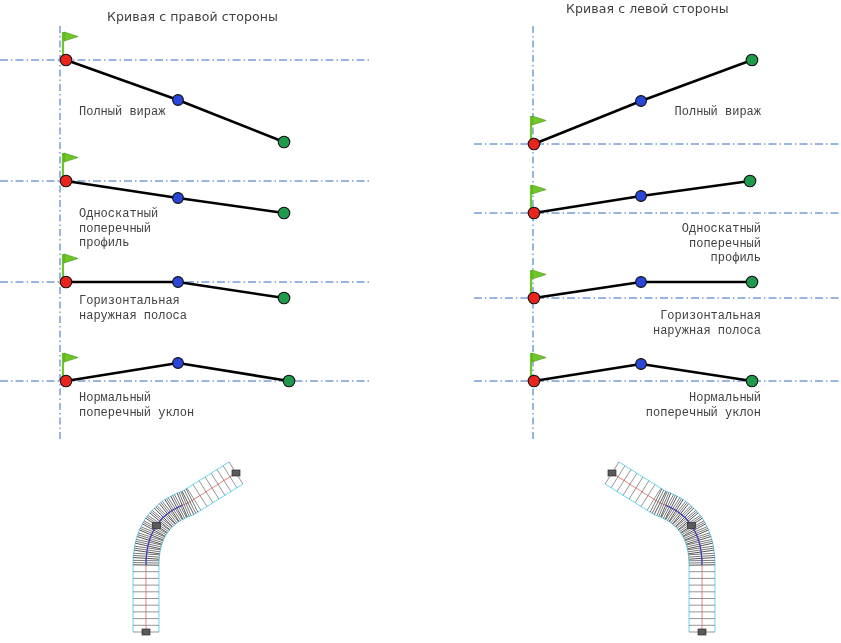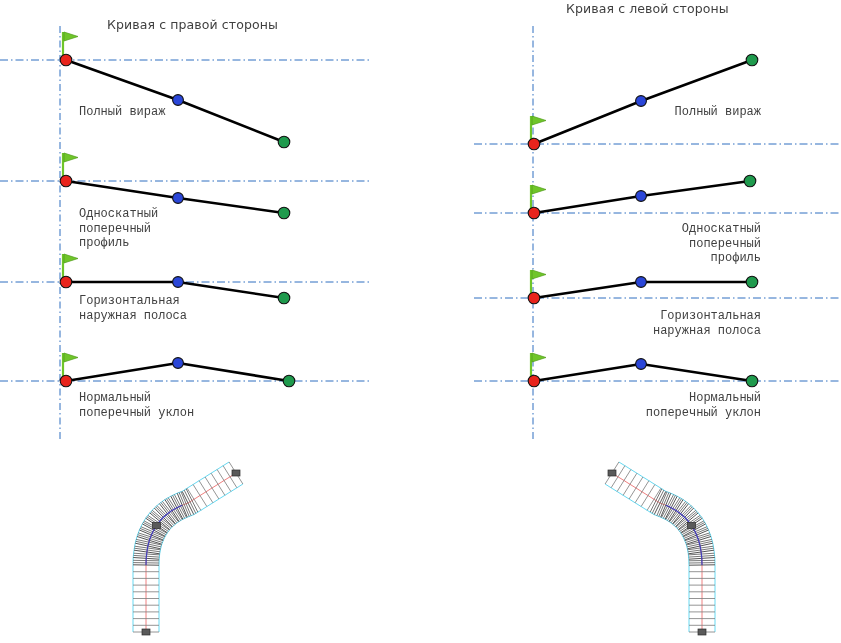--- a/index.html
+++ b/index.html
@@ -254,21 +254,21 @@
         <line x1="702.9" y1="491.5" x2="689.1" y2="469.5" stroke="#7a7a7a" stroke-width="0.8"></line>
         <line x1="708.9" y1="487.8" x2="695.1" y2="465.7" stroke="#7a7a7a" stroke-width="0.8"></line>
         <line x1="714.9" y1="484.0" x2="701.1" y2="462.0" stroke="#7a7a7a" stroke-width="0.8"></line>
         <polyline points="618.0,565.0 618.2,558.3 618.9,552.0 619.9,546.0 621.4,540.3 623.4,535.1 625.7,530.1 628.5,525.5 631.7,521.2 635.4,517.3 639.4,513.8 643.9,510.6 648.9,507.7 654.2,505.2" fill="none" stroke="#4040c0" stroke-width="1.2"></polyline>
         <rect x="614.0" y="629.0" width="8" height="6" fill="#5a5a5a" stroke="#2b2b2b" stroke-width="0.7"></rect>
         <rect x="704.0" y="470.0" width="8" height="6" fill="#5a5a5a" stroke="#2b2b2b" stroke-width="0.7"></rect>
         <rect x="624.5" y="522.5" width="8" height="6" fill="#5a5a5a" stroke="#2b2b2b" stroke-width="0.7"></rect>
       </g>
     </svg>
   <div id="text-layer">
-      <div class="panel-title" style="left: 107px; top: 9px; margin-top: 8px;">Кривая с правой стороны</div>
+      <div class="panel-title" style="left: 107px; top: 9px;">Кривая с правой стороны</div>
       <div class="stage-label" style="left: 79px; top: 105px;">Полный вираж</div>
       <div class="stage-label" style="left: 79px; top: 207px;">Односкатный
 поперечный
 профиль</div>
       <div class="stage-label" style="left: 79px; top: 294px;">Горизонтальная
 наружная полоса</div>
       <div class="stage-label" style="left: 79px; top: 391px;">Нормальный
 поперечный уклон</div>
       <div class="panel-title" style="left: 566px; top: 1px;">Кривая с левой стороны</div>
       <div class="stage-label right-align" style="right: 80px; top: 105px;">Полный вираж</div>

